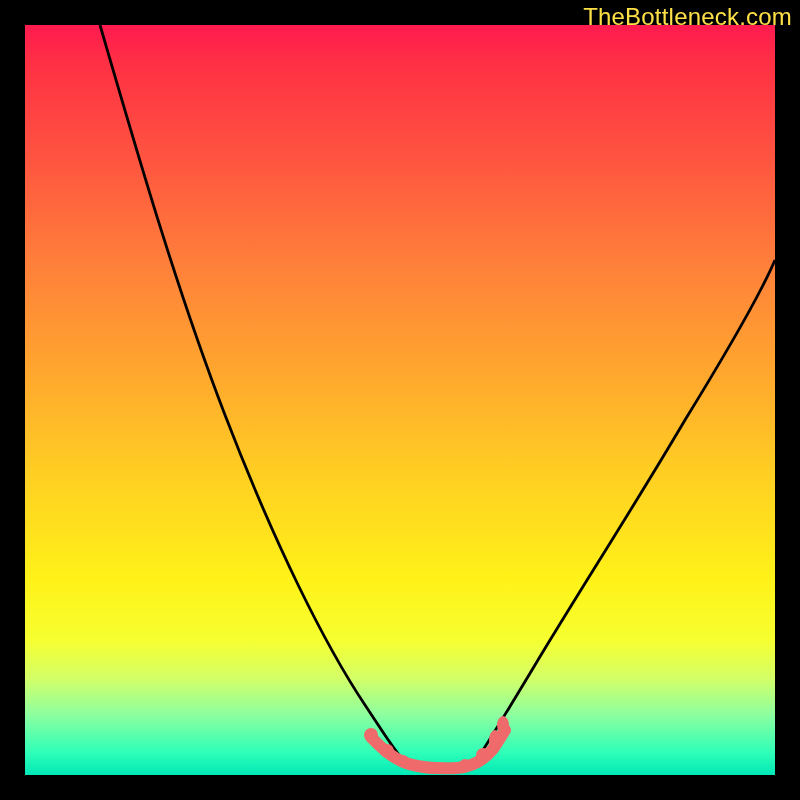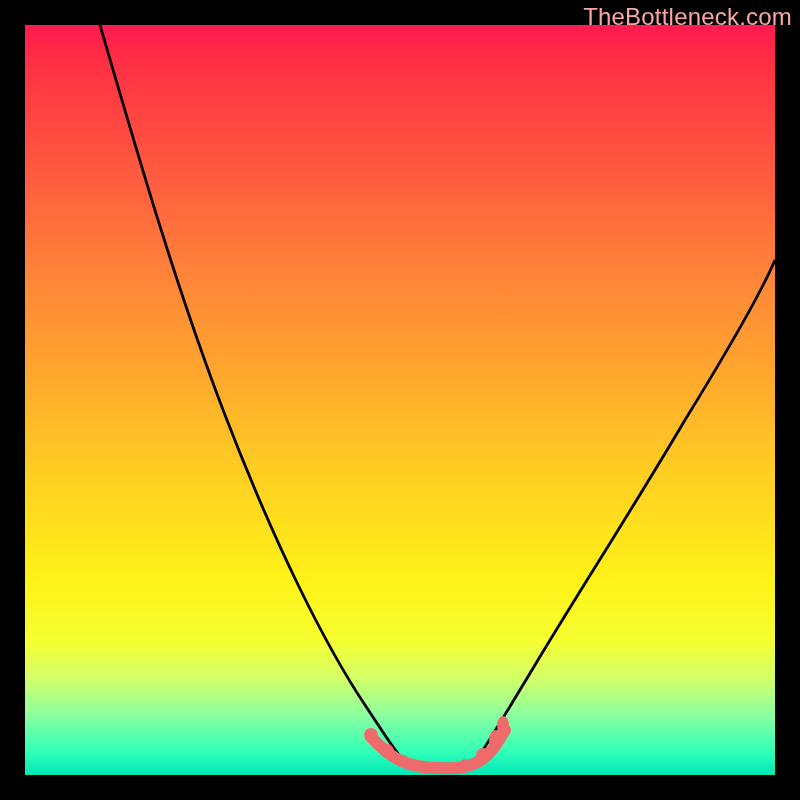--- a/index.html
+++ b/index.html
@@ -39,21 +39,21 @@
       #8cffa0 92%,
       #2fffb8 97%,
       #00e8b7 100%
     );
     overflow: hidden;
   }
   .watermark {
     position: absolute;
     top: 3px;
     right: 8px;
-    color: #fca5a5;
+    color: #fde047;
     font-size: 24px;
     font-weight: 500;
     letter-spacing: 0.2px;
     z-index: 20;
     user-select: none;
   }
   svg.curves {
     position: absolute;
     left: 0;
     top: 0;

